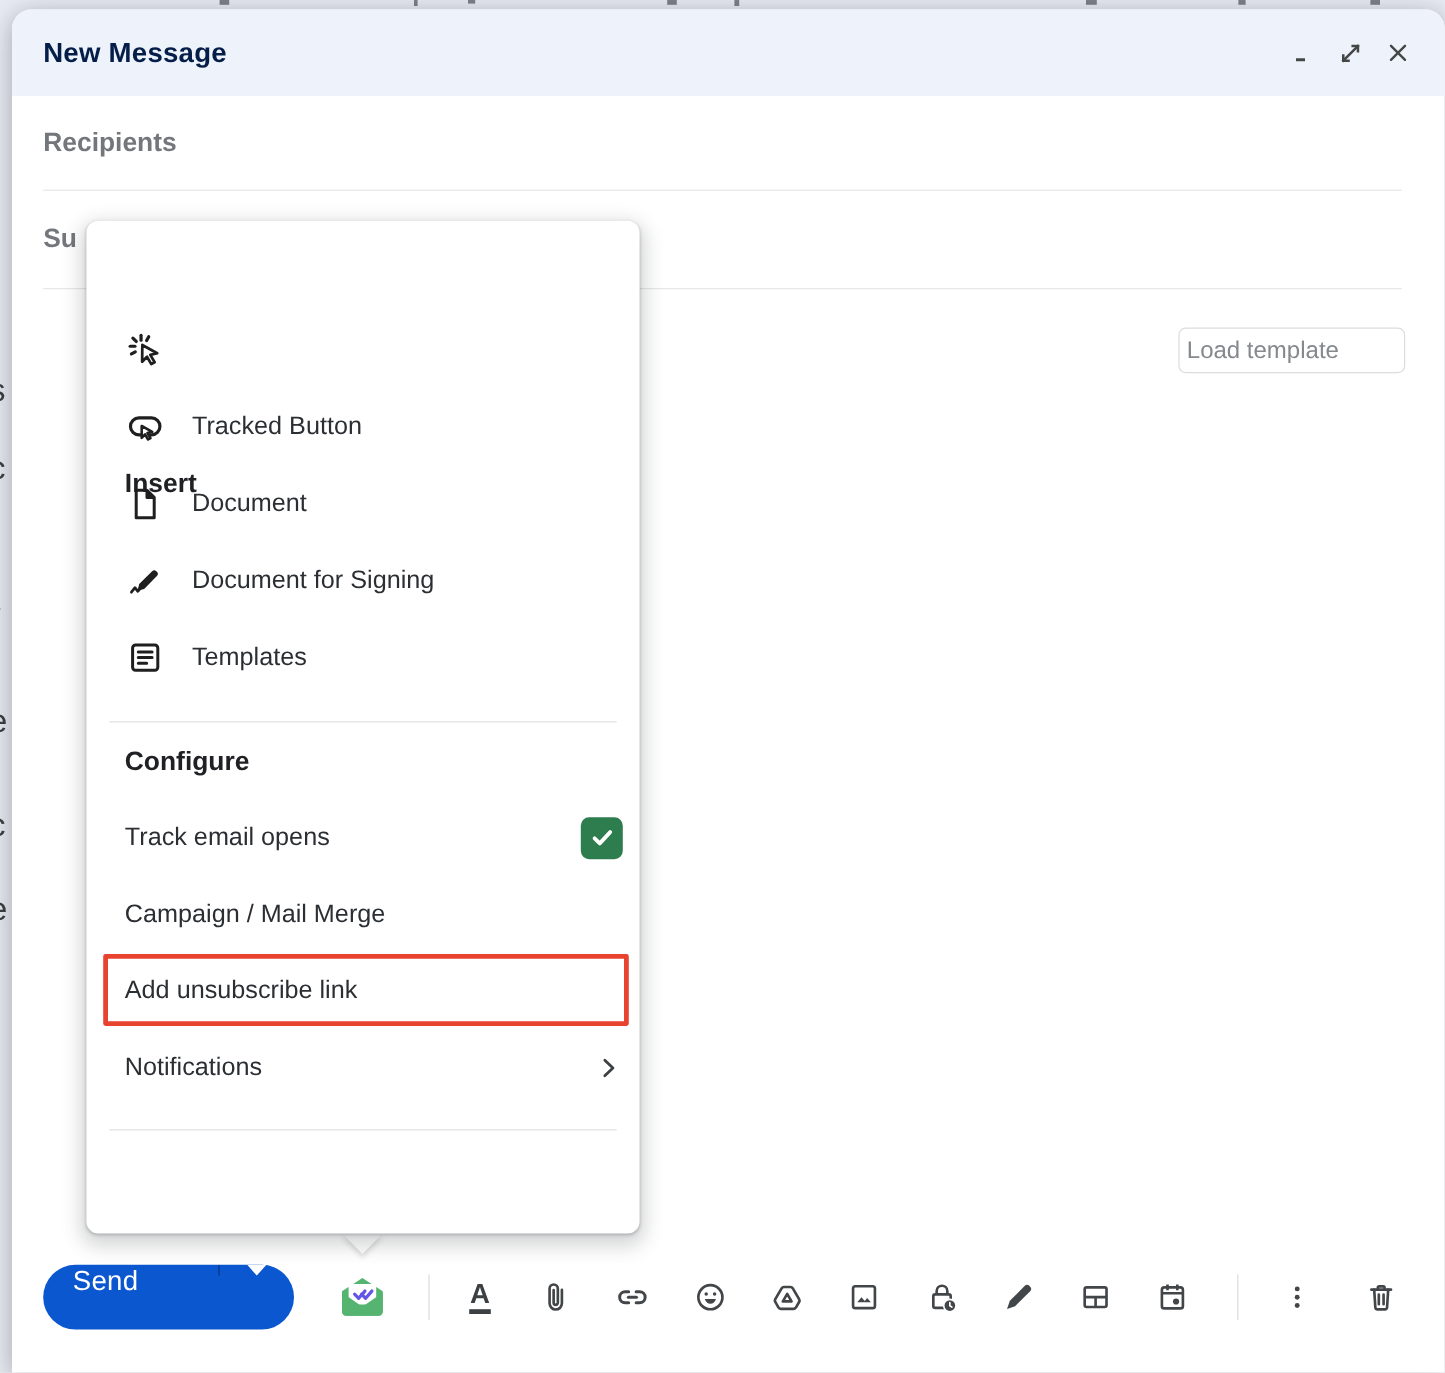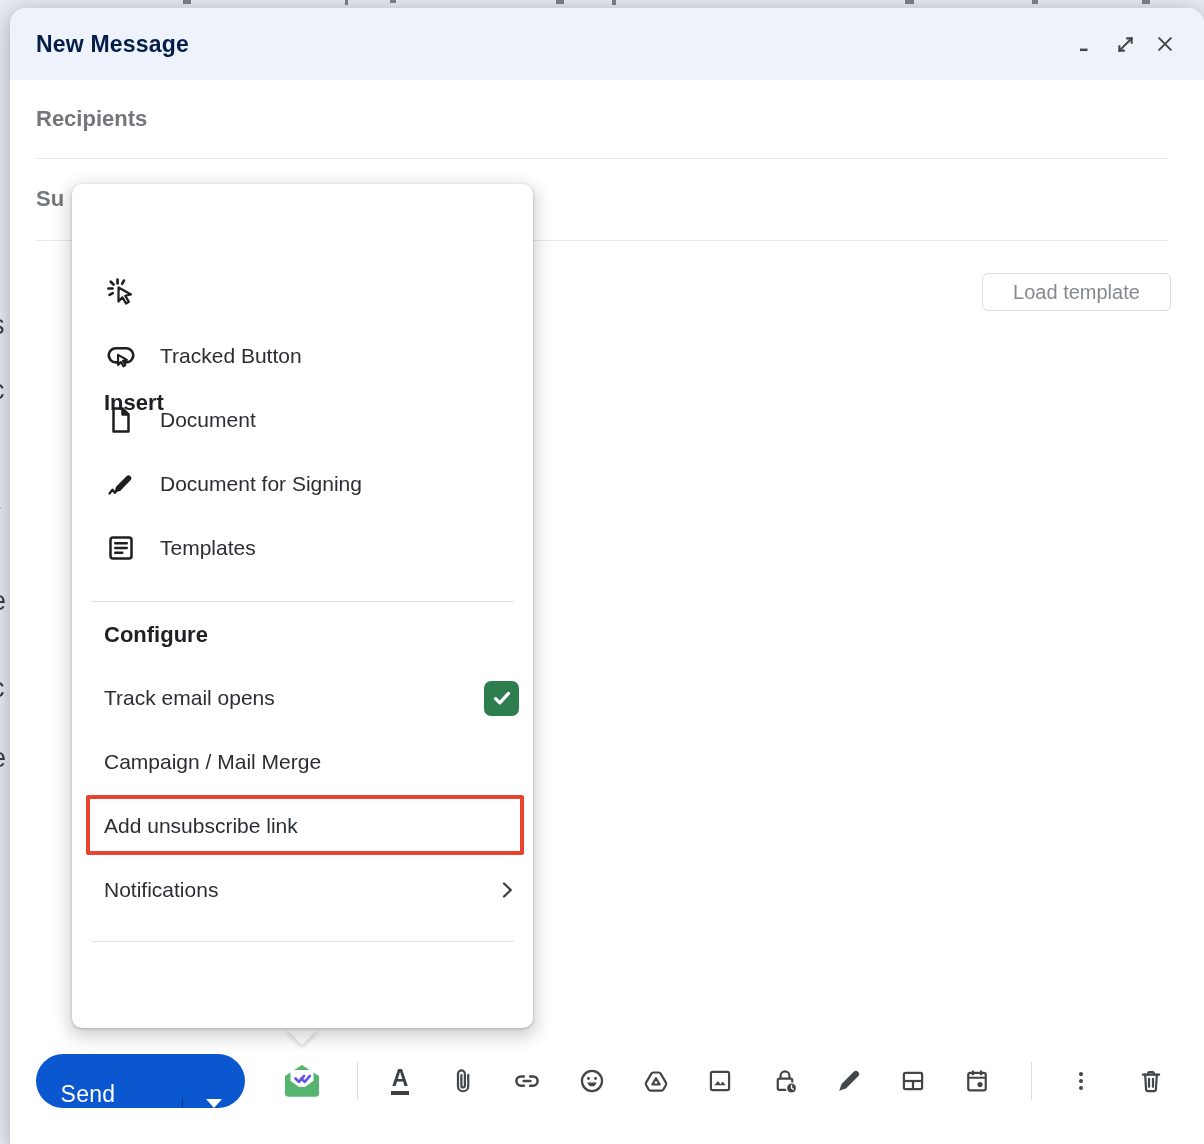--- a/index.html
+++ b/index.html
@@ -20,21 +20,21 @@
   .wc-btn{width:30px;height:30px;border:none;background:transparent;padding:0;display:flex;
     align-items:center;justify-content:center;color:#444746;cursor:pointer;}
 
   .field-row{position:absolute;left:26px;right:36px;display:flex;align-items:center;
     border-bottom:1px solid #e7e7e7;color:#73767a;font-size:22px;font-weight:bold;}
   .row-recipients{top:72px;height:78px;}
   .row-subject{top:150px;height:82px;}
 
   .load-template{position:absolute;left:972px;top:265px;width:189px;height:38px;background:#fff;
     border:1px solid #dadce0;border-radius:6px;color:#85898d;font-size:20px;
-    font-family:inherit;display:flex;align-items:center;justify-content:center;cursor:pointer;}
+    font-family:inherit;display:flex;align-items:center;cursor:pointer;}
 
   
   .menu{position:absolute;left:72px;top:184px;width:461px;height:844px;background:#fff;
     border-radius:10px;box-shadow:0 1px 3px rgba(60,64,67,.3),0 6px 16px 4px rgba(60,64,67,.22);z-index:20;}
   .menu-tail{position:absolute;left:285px;top:1028px;width:0;height:0;z-index:19;
     border-left:17px solid transparent;border-right:17px solid transparent;border-top:17px solid #fff;
     filter:drop-shadow(0 3px 2px rgba(0,0,0,.14));}
   .m-header{position:absolute;left:32px;right:14px;font-size:22px;font-weight:700;color:#202124;}
   .m-row{position:absolute;left:0;right:0;height:64px;display:flex;align-items:center;
     padding:0 14px 0 32px;box-sizing:border-box;background:transparent;border:none;
@@ -43,21 +43,21 @@
     margin-right:22px;color:#1f1f1f;flex:0 0 auto;}
   .m-row .lbl{flex:1 1 auto;}
   .m-div{position:absolute;left:19px;right:19px;height:1px;background:#e0e0e0;}
   .chk{width:35px;height:35px;border-radius:7px;background:var(--checkbox-green,#2e7d4f);border:none;
     display:flex;align-items:center;justify-content:center;cursor:pointer;padding:0;flex:0 0 auto;}
   .hl-box{position:absolute;left:14px;top:611px;width:438px;height:60px;box-sizing:border-box;
     border:4px solid var(--highlight-red,#e8432f);border-radius:2px;pointer-events:none;z-index:22;}
 
   
   .send{position:absolute;left:26px;top:1046px;width:209px;height:54px;border:none;padding:0;
-    border-radius:27px;background:var(--send-button,#0b57d0);display:flex;align-items:flex-end;
+    border-radius:27px;background:var(--send-button,#0b57d0);display:flex;align-items:flex-start;
     cursor:pointer;z-index:2;overflow:hidden;font-family:inherit;gap:42px;}
   .send-main{flex:1 1 auto;display:flex;align-items:center;justify-content:center;color:#fff;
     font-size:23px;font-weight:500;letter-spacing:.3px;}
   .send-caret{width:62px;display:flex;align-items:center;justify-content:center;
     border-left:1.5px solid rgba(7,24,64,.55);}
   .caret{width:0;height:0;border-left:8px solid transparent;border-right:8px solid transparent;
     border-top:9px solid #fff;}
   .icon-btn{position:absolute;width:44px;height:44px;top:1051px;border:none;background:transparent;
     padding:0;display:flex;align-items:center;justify-content:center;color:#434649;cursor:pointer;z-index:2;}
   .tb-div{position:absolute;width:1px;height:38px;top:1054px;background:#dadce0;z-index:2;}

